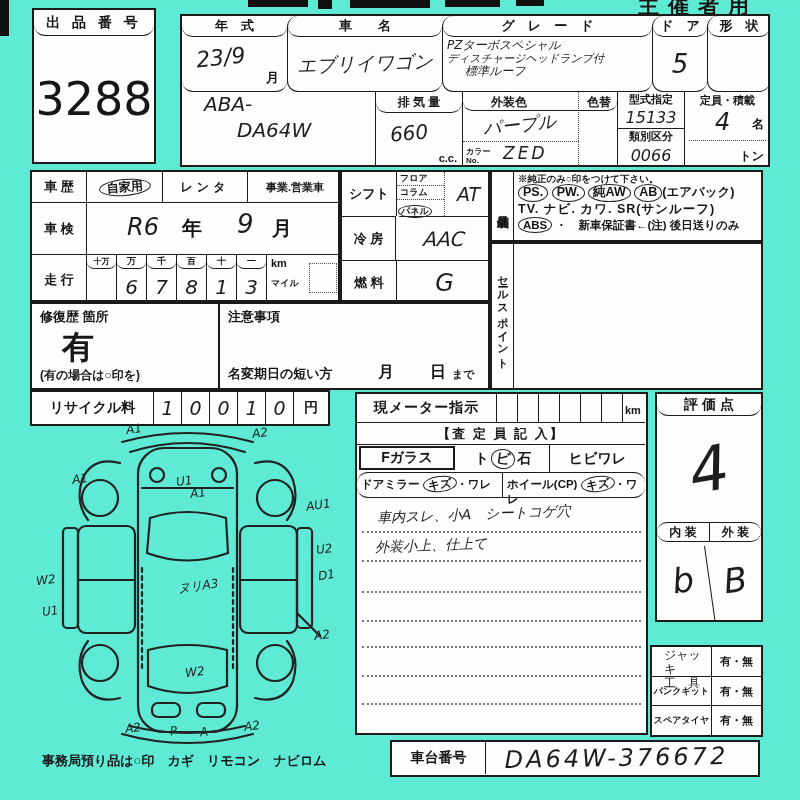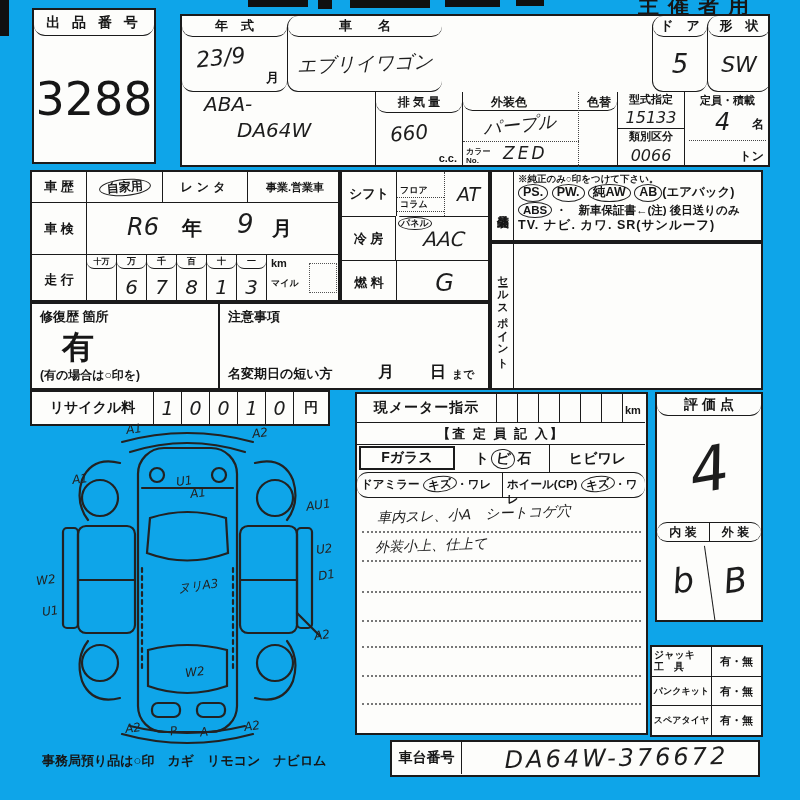--- a/index.html
+++ b/index.html
@@ -1,17 +1,17 @@
 <!DOCTYPE html>
 <html><head>
 <meta charset="utf-8">
 <style>
   html,body{margin:0;padding:0;}
   body{width:800px;height:800px;background:#e9e9e6;font-family:"Liberation Sans",sans-serif;color:#161616;}
-  #sheet{position:relative;width:800px;height:800px;background:#0ea5e9;overflow:hidden;}
+  #sheet{position:relative;width:800px;height:800px;background:#5eead4;overflow:hidden;}
   .abs{position:absolute;}
   .box{position:absolute;border:2px solid #1b1b1b;background:#fdfdfb;box-sizing:border-box;}
   .cell{position:absolute;box-sizing:border-box;}
   .hdr{font-weight:700;}
   .ctr{display:flex;align-items:center;justify-content:center;text-align:center;}
   .hw{font-family:"DejaVu Sans",sans-serif;font-style:italic;color:#1d1d1d;}
   .circ{display:inline-block;border:1.7px solid #222;border-radius:50%;padding:0 4px;line-height:1.25;}
   .bl{border-left:1.5px solid #1b1b1b;}
   .bb{border-bottom:1.5px solid #1b1b1b;border-radius:11px;}
   .br{border-right:1.5px solid #1b1b1b;}
@@ -50,27 +50,34 @@
       <div class="bb ctr hdr" style="height:20px;font-size:13px;">年　式</div>
       <div style="position:relative;height:54px;">
         <span class="hw" style="position:absolute;left:14px;top:8px;font-size:22px;transform:rotate(-6deg);">23/9</span>
         <span class="hdr" style="position:absolute;right:8px;bottom:4px;font-size:13px;">月</span>
       </div>
     </div>
     <div class="cell bl bb" style="left:105px;top:0;width:155px;height:76px;">
       <div class="bb ctr hdr" style="height:20px;font-size:13px;">車　　名</div>
       <div class="ctr hw" style="height:54px;font-size:19px;transform:rotate(-2deg);">エブリイワゴン</div>
     </div>
+    <div class="cell bl bb" style="left:260px;top:0;width:210px;height:76px;">
+      <div class="bb ctr hdr" style="height:20px;font-size:13px;">グ　レ　ー　ド</div>
+      <div style="padding:2px 4px;line-height:1.15;">
+        <div class="hw" style="font-size:12px;">PZターボスペシャル</div>
+        <div class="hw" style="font-size:11px;">ディスチャージヘッドランプ付</div>
+        <div class="hw" style="font-size:12px;padding-left:18px;">標準ルーフ</div>
+      </div>
+    </div>
     <div class="cell bl bb" style="left:470px;top:0;width:55px;height:76px;">
       <div class="bb ctr hdr" style="height:20px;font-size:13px;">ド　ア</div>
       <div class="ctr hw" style="height:54px;font-size:26px;">5</div>
     </div>
     <div class="cell bl bb" style="left:525px;top:0;width:63px;height:76px;">
       <div class="bb ctr hdr" style="height:20px;font-size:13px;">形　状</div>
-      <div class="ctr hw" style="height:54px;font-size:22px;">SW</div>
     </div>
 
     <div class="cell" style="left:0;top:76px;width:193px;height:75px;">
       <div style="position:relative;height:53px;">
         <span class="hw" style="position:absolute;left:22px;top:0;font-size:20px;">ABA-</span>
         <span class="hw" style="position:absolute;left:55px;top:26px;font-size:20px;">DA64W</span>
       </div>
     </div>
     <div class="cell bl" style="left:193px;top:76px;width:87px;height:75px;">
       <div class="bb ctr hdr" style="height:20px;font-size:12px;">排 気 量</div>
@@ -155,50 +162,50 @@
         <div class="hdr" style="font-size:11px;">km</div>
         <div class="hdr" style="font-size:9px;margin-top:8px;">マイル</div>
       </div>
       <div class="cell" style="left:222px;top:8px;width:28px;height:30px;border:1.5px dotted #555;"></div>
     </div>
   </div>
 
   <div class="box" style="left:340px;top:170px;width:150px;height:132px;">
     <div class="cell br ctr hdr" style="left:0;top:0;width:55px;height:44px;font-size:13px;">シフト</div>
     <div class="cell" style="left:55px;top:0;width:48px;height:44px;border-right:1.5px dotted #444;">
-      <div class="dotb hdr" style="font-size:9px;padding-left:3px;margin-top:12px;">フロア</div>
+      <div class="dotb hdr" style="font-size:9px;padding-left:3px;">フロア</div>
       <div class="dotb hdr" style="font-size:9px;padding-left:3px;">コラム</div>
       <div style="padding-left:1px;"><span class="circ hdr" style="font-size:9px;padding:0 2px;">パネル</span></div>
     </div>
     <div class="cell ctr hw" style="left:103px;top:0;width:47px;height:44px;font-size:19px;">AT</div>
     <div class="cell bt br ctr hdr" style="left:0;top:44px;width:54px;height:44px;font-size:13px;">冷 房</div>
     <div class="cell bt ctr hw" style="left:55px;top:44px;width:95px;height:44px;font-size:20px;transform:skewX(-6deg);">AAC</div>
     <div class="cell bt br ctr hdr" style="left:0;top:88px;width:55px;height:44px;font-size:13px;">燃 料</div>
     <div class="cell bt ctr hw" style="left:55px;top:88px;width:95px;height:44px;font-size:24px;">G</div>
   </div>
 
   <div class="box" style="left:490px;top:170px;width:273px;height:72px;">
     <div class="cell br ctr vtext hdr" style="left:0;top:0;width:22px;height:68px;font-size:12px;">装備品</div>
     <div class="cell" style="left:26px;top:1px;width:243px;height:66px;line-height:1.18;">
       <div class="hdr" style="font-size:9.5px;">※純正のみ○印をつけて下さい。</div>
       <div style="font-size:12.5px;font-weight:700;">
         <span class="circ">PS.</span>
         <span class="circ">PW.</span>
         <span class="circ">純AW</span>
         <span class="circ">AB</span><span>(エアバック)</span>
       </div>
-      <div style="font-size:11.5px;font-weight:700;">
-        <span class="circ">ABS</span>
-        <span>・　新車保証書←(注) 後日送りのみ</span>
-      </div>
       <div style="font-size:12.5px;font-weight:700;letter-spacing:1px;">
         <span>TV.</span>
         <span>ナビ.</span>
         <span>カワ.</span>
         <span>SR(サンルーフ)</span>
+      </div>
+      <div style="font-size:11.5px;font-weight:700;">
+        <span class="circ">ABS</span>
+        <span>・　新車保証書←(注) 後日送りのみ</span>
       </div>
     </div>
   </div>
 
   <div class="box" style="left:490px;top:242px;width:273px;height:148px;">
     <div class="cell br ctr vtext hdr" style="left:0;top:0;width:22px;height:144px;font-size:11px;letter-spacing:1px;">セールスポイント</div>
   </div>
 
   <div class="box" style="left:30px;top:302px;width:190px;height:88px;">
     <div class="hdr" style="position:absolute;left:8px;top:4px;font-size:13px;">修復歴 箇所</div>
@@ -340,29 +347,29 @@
       <div class="cell ctr hdr" style="left:0;top:0;width:52px;height:18px;font-size:12px;">内 装</div>
       <div class="cell bl ctr hdr" style="left:52px;top:0;width:52px;height:18px;font-size:12px;">外 装</div>
     </div>
     <div class="cell" style="left:0;top:148px;right:0;height:78px;">
       <div class="cell ctr hw" style="left:0;top:0;width:52px;height:76px;font-size:34px;transform:rotate(-8deg);">b</div>
       <div class="cell bl ctr hw" style="left:52px;top:0;width:52px;height:76px;font-size:34px;transform:rotate(-8deg);">B</div>
     </div>
   </div>
 
   <div class="box" style="left:650px;top:645px;width:113px;height:92px;">
-    <div class="cell br" style="left:0;top:0;width:60px;height:29px;padding:2px 0 0 2px;font-size:10px;font-weight:700;line-height:1.15;box-sizing:border-box;">
+    <div class="cell br" style="left:0;top:0;width:60px;height:29px;padding:2px 0 0 12px;font-size:12px;font-weight:400;line-height:1.15;box-sizing:border-box;">
       <div>ジャッキ</div>
       <div>工　具</div>
     </div>
     <div class="cell ctr hdr" style="left:60px;top:0;width:49px;height:29px;font-size:11px;">有・無</div>
     <div class="cell bt br ctr hdr" style="left:0;top:29px;width:60px;height:29px;font-size:9px;">パンクキット</div>
     <div class="cell bt ctr hdr" style="left:60px;top:29px;width:49px;height:29px;font-size:11px;">有・無</div>
     <div class="cell bt br ctr hdr" style="left:0;top:58px;width:60px;height:30px;font-size:9px;">スペアタイヤ</div>
     <div class="cell bt ctr hdr" style="left:60px;top:58px;width:49px;height:30px;font-size:11px;">有・無</div>
   </div>
 
   <div class="box" style="left:390px;top:740px;width:370px;height:37px;border-width:2.5px;">
-    <div class="cell br ctr hdr" style="left:0;top:0;width:70px;height:32px;font-size:14px;">車台番号</div>
+    <div class="cell br ctr hdr" style="left:0;top:0;width:94px;height:32px;font-size:14px;">車台番号</div>
     <div class="cell ctr hw" style="left:82px;top:0;width:285px;height:32px;font-size:24px;letter-spacing:3px;transform:rotate(-1deg);">DA64W-376672</div>
   </div>
 
 </div>
 
 </body></html>

